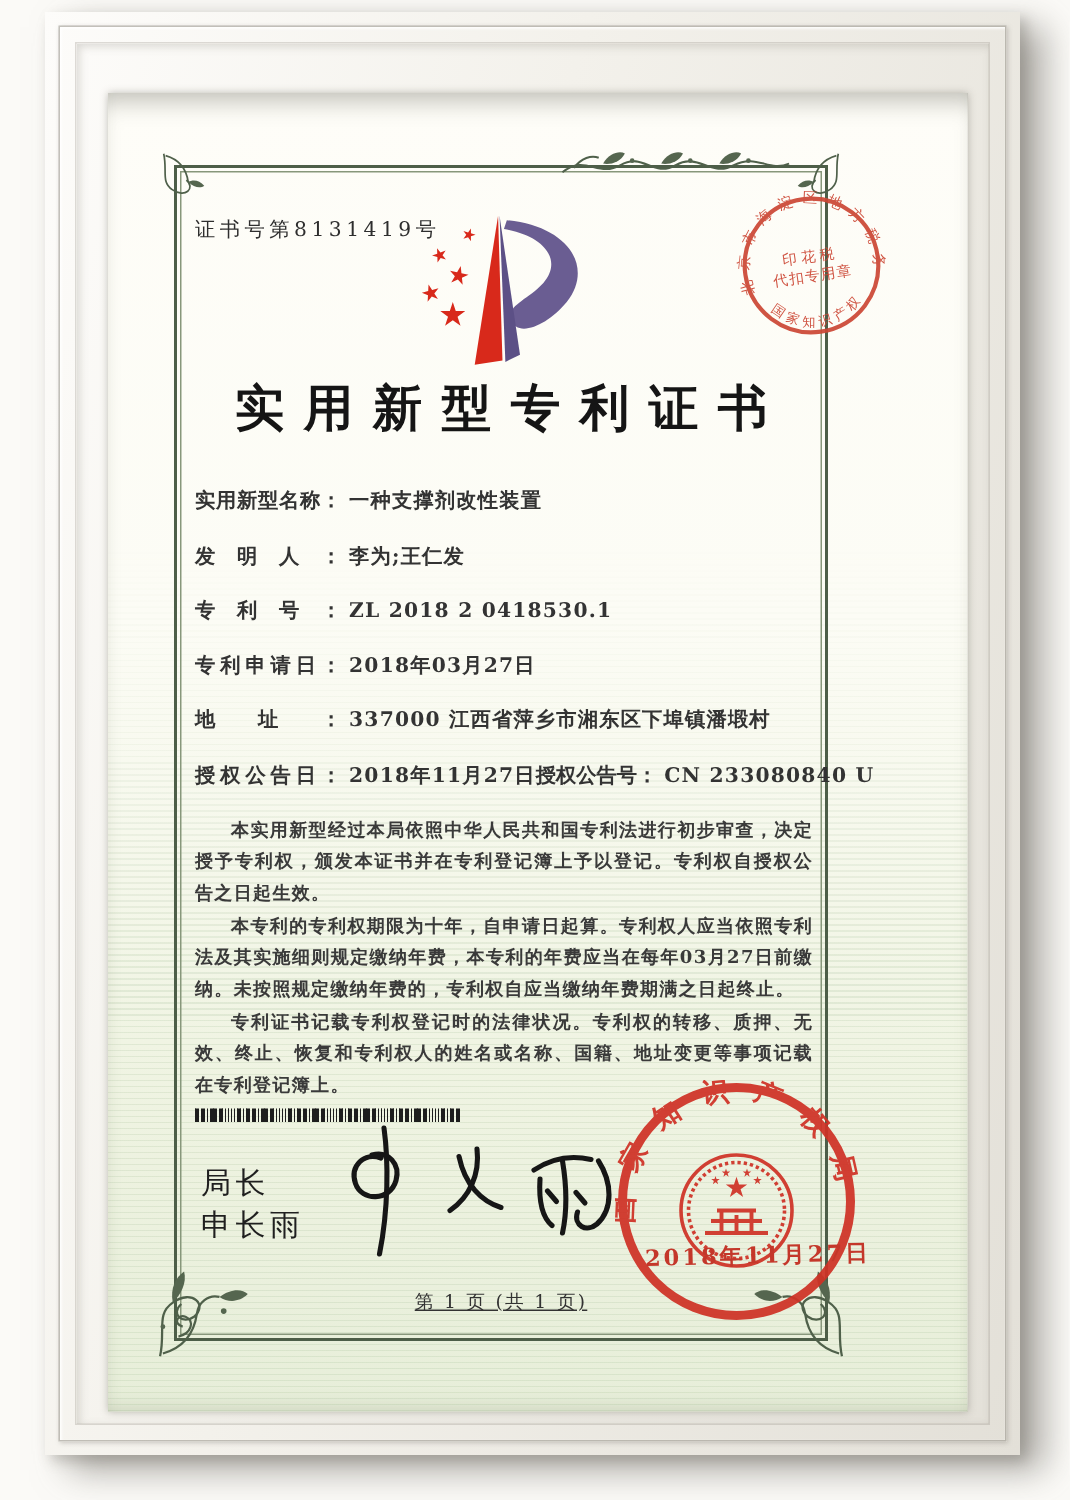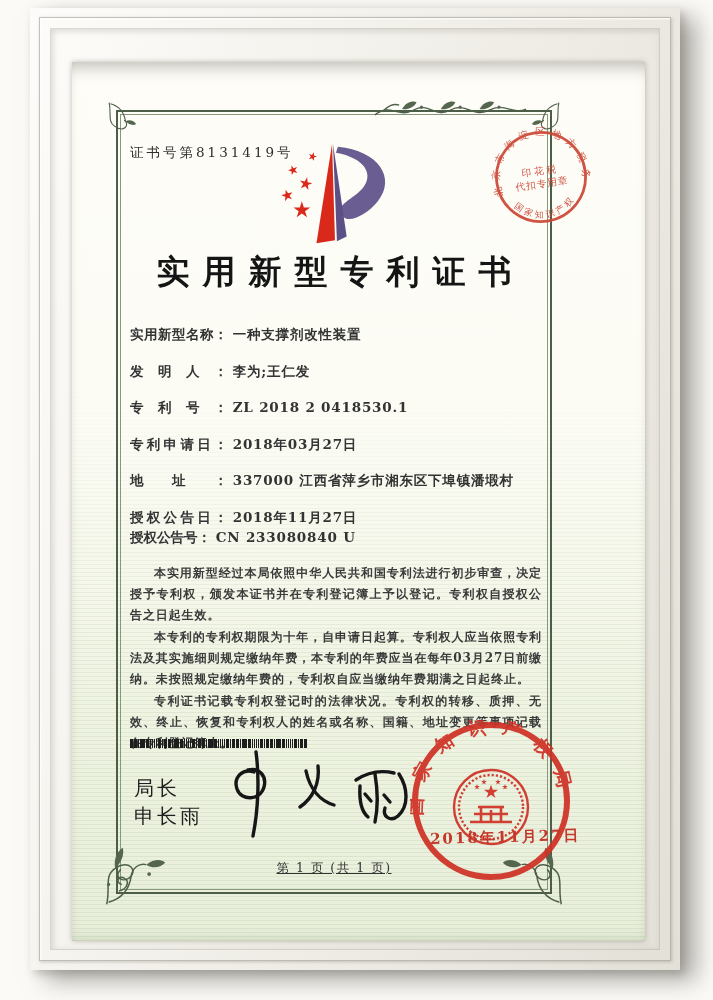--- a/index.html
+++ b/index.html
@@ -71,21 +71,21 @@
     letter-spacing:13px; text-indent:13px; color:#151515; white-space:nowrap;
   }
   
   .body { position:absolute; top:212px; left:12px; right:8px; color:#333;font-weight:bold; }
   .field-row { margin-bottom:16.5px; font-size:13.5px; line-height:20px; white-space:nowrap; }
   .field-row .lbl {
     display:inline-block; width:98px; vertical-align:top;
     text-align:justify; text-align-last:justify; letter-spacing:.5px;
   }
   .field-row .val { letter-spacing:.8px; }
-  .grant-row { display:flex; justify-content:space-between;flex-direction:column; }
+  .grant-row { display:flex; justify-content:space-between; }
   .paras { margin-top:8px; }
   .paras p {
     font-size:12px; line-height:21px; text-indent:2em;
     text-align:justify; letter-spacing:.9px; color:#3a3a3a; margin-bottom:1px;
   }
   
   .barcode {
     position:absolute; top:627px; left:12px; width:178px; height:9px;
     background:
       repeating-linear-gradient(90deg,#1d1d1d 0 1px,transparent 1px 2px),

